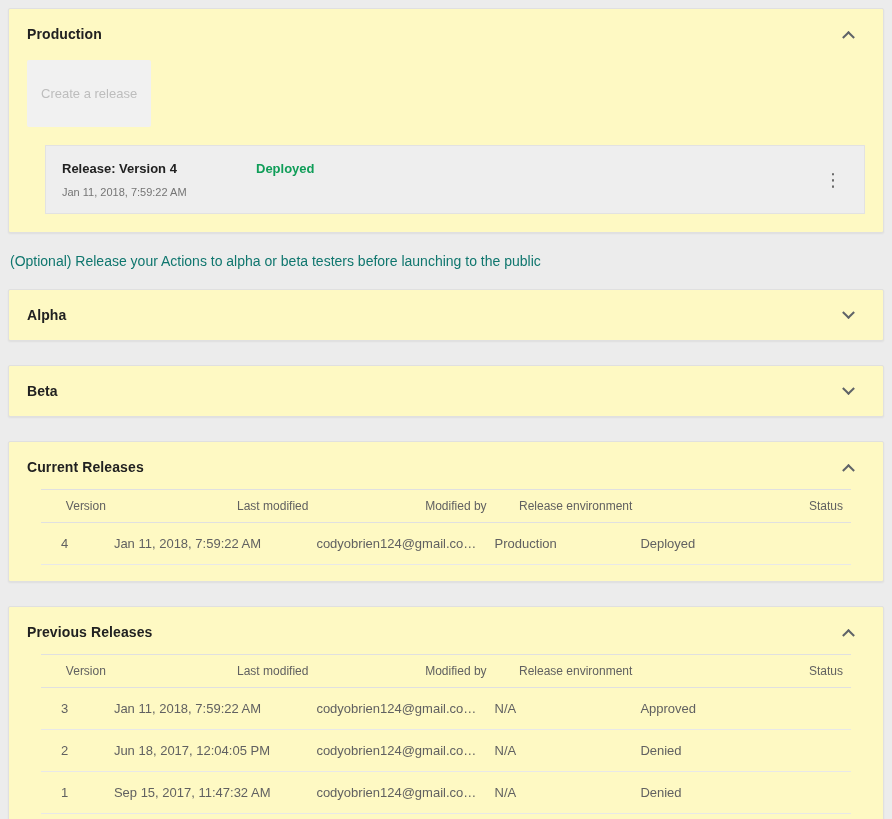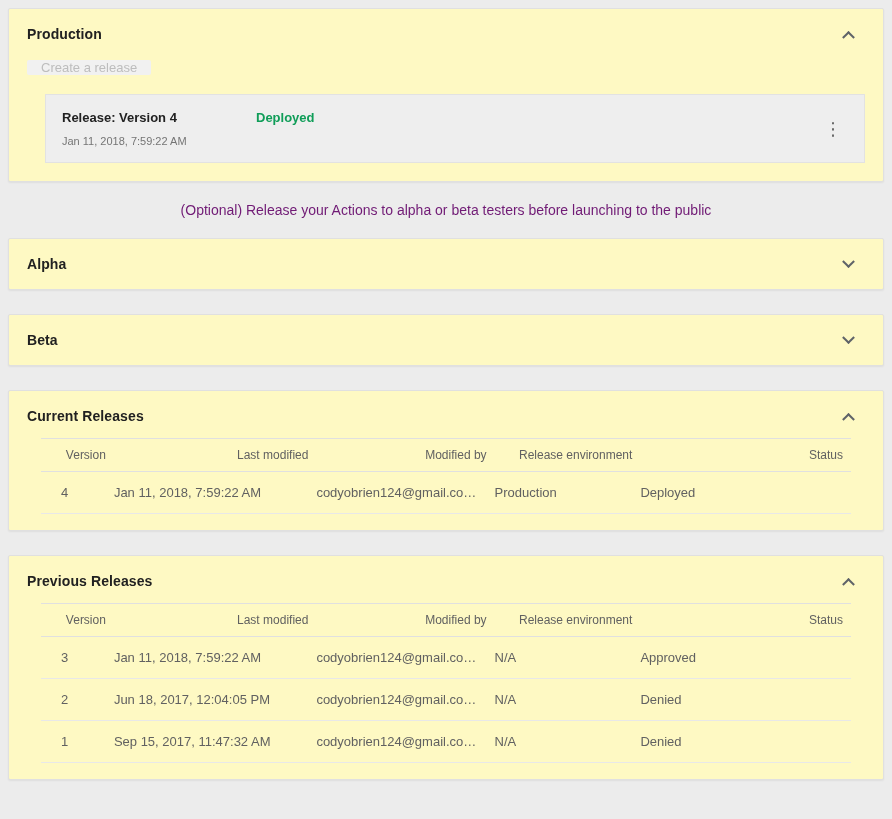--- a/index.html
+++ b/index.html
@@ -47,21 +47,21 @@
 
   
   .prod-desc {
     padding: 15px 18px 0 18px;
     font-size: 12px;
     color: #757575;
   }
   .btn-disabled {
     display: inline-block;
     margin: 18px 0 0 18px;
-    padding: 0 14px;
+    padding: 26px 14px;
     background: #f1f1f1;
     color: #bdbdbd;
     border: none;
     border-radius: 2px;
     font-size: 13px;
     font-family: "Liberation Sans", sans-serif;
     cursor: default;
     text-align: center;
   }
   .release-row {
@@ -96,22 +96,21 @@
     line-height: 18px;
     color: #616161;
     cursor: pointer;
     padding: 2px 6px;
     user-select: none;
   }
 
   .note {
     margin: -4px 2px 20px 2px;
     font-size: 14px;
-    color: #701a75;
-    text-align: center;
+    color: #0f766e;
   }
 
   
   table.releases {
     width: calc(100% - 64px);
     margin: 14px 32px 4px 32px;
     border-collapse: collapse;
     table-layout: fixed;
   }
   table.releases th {

